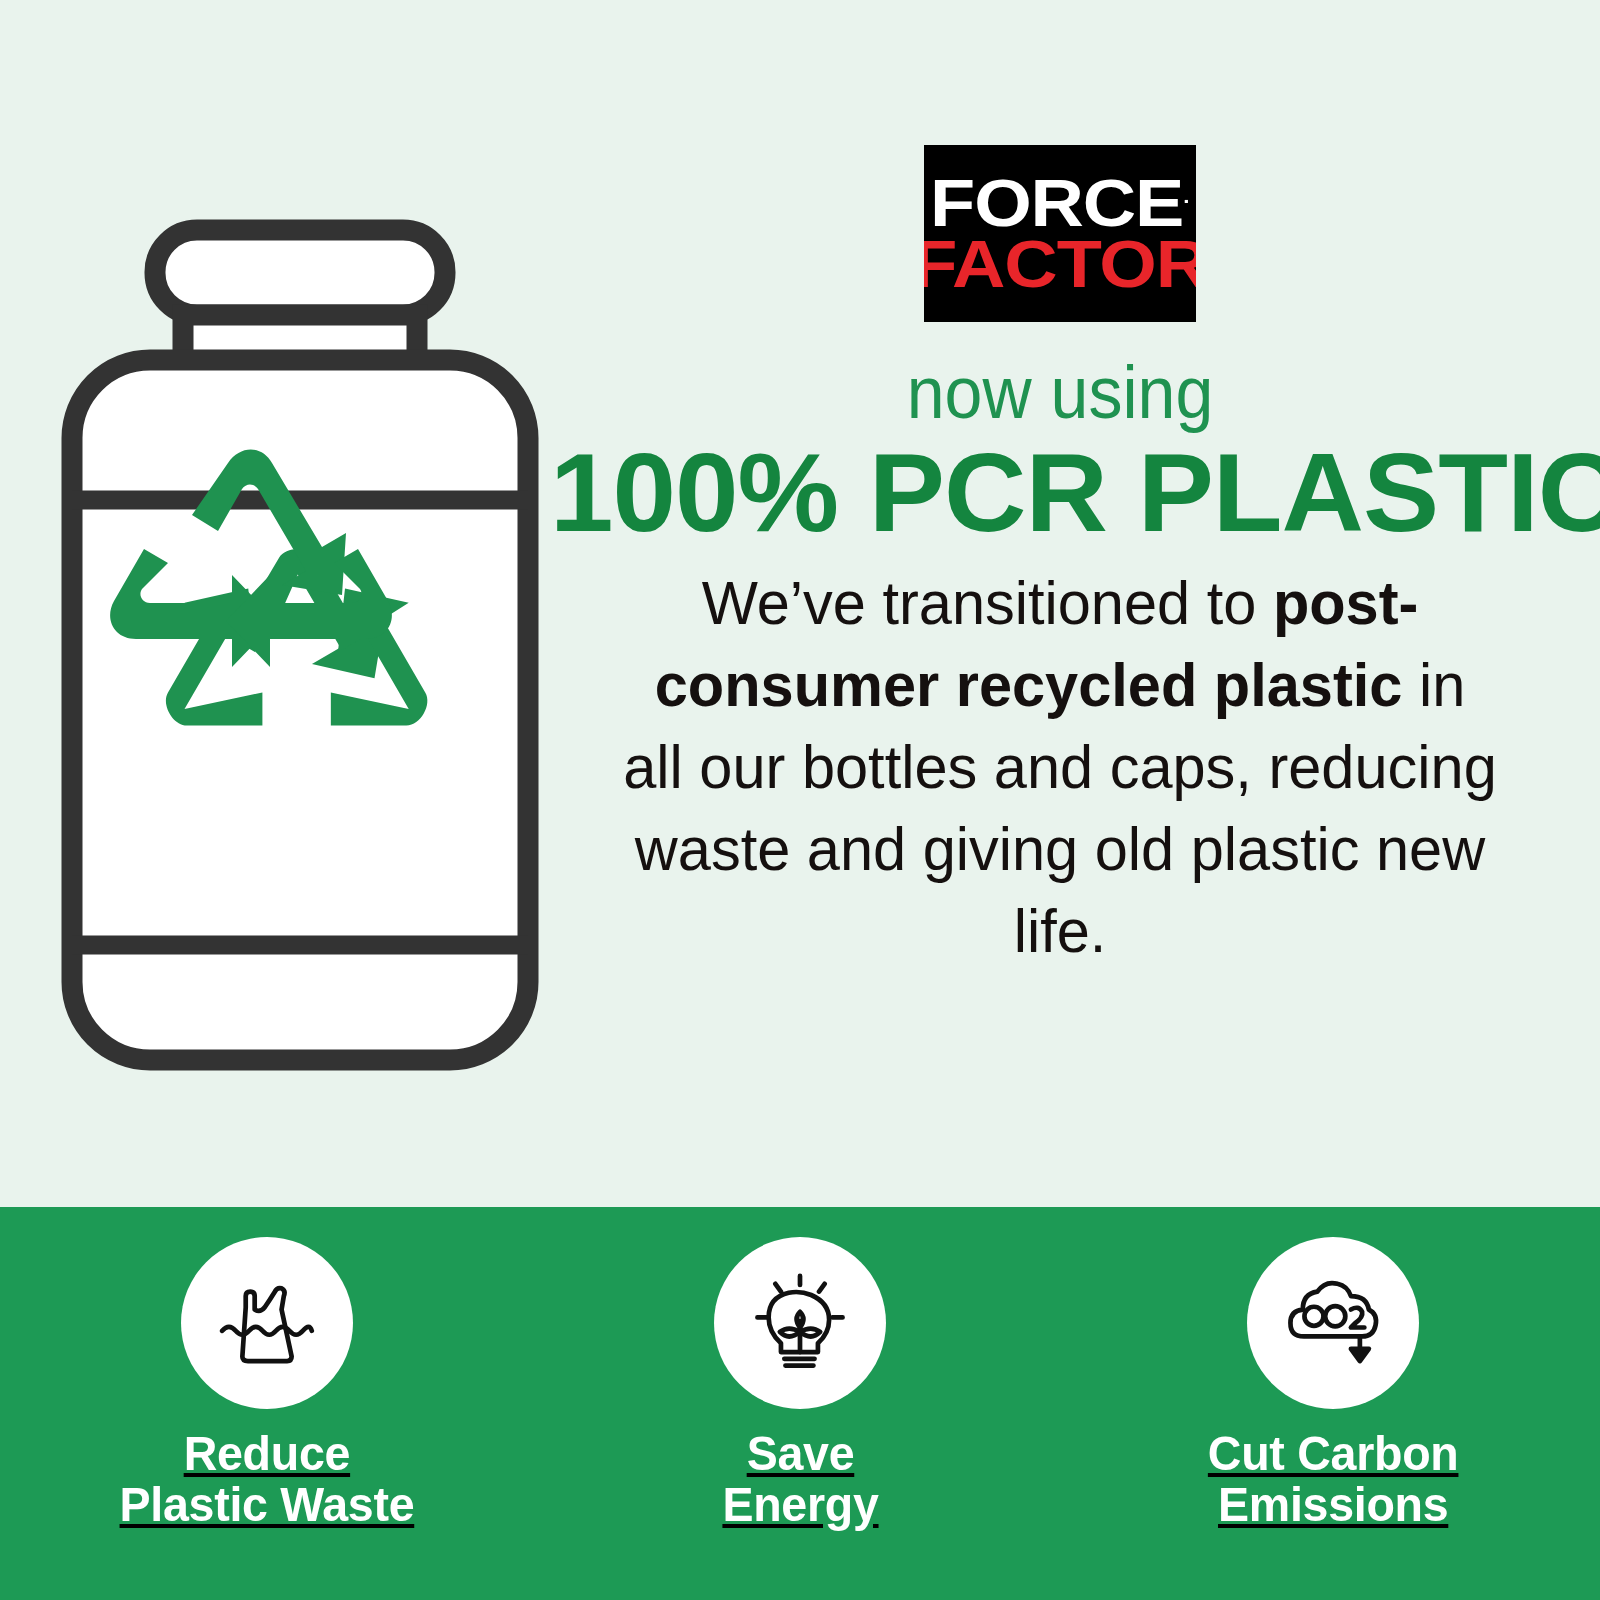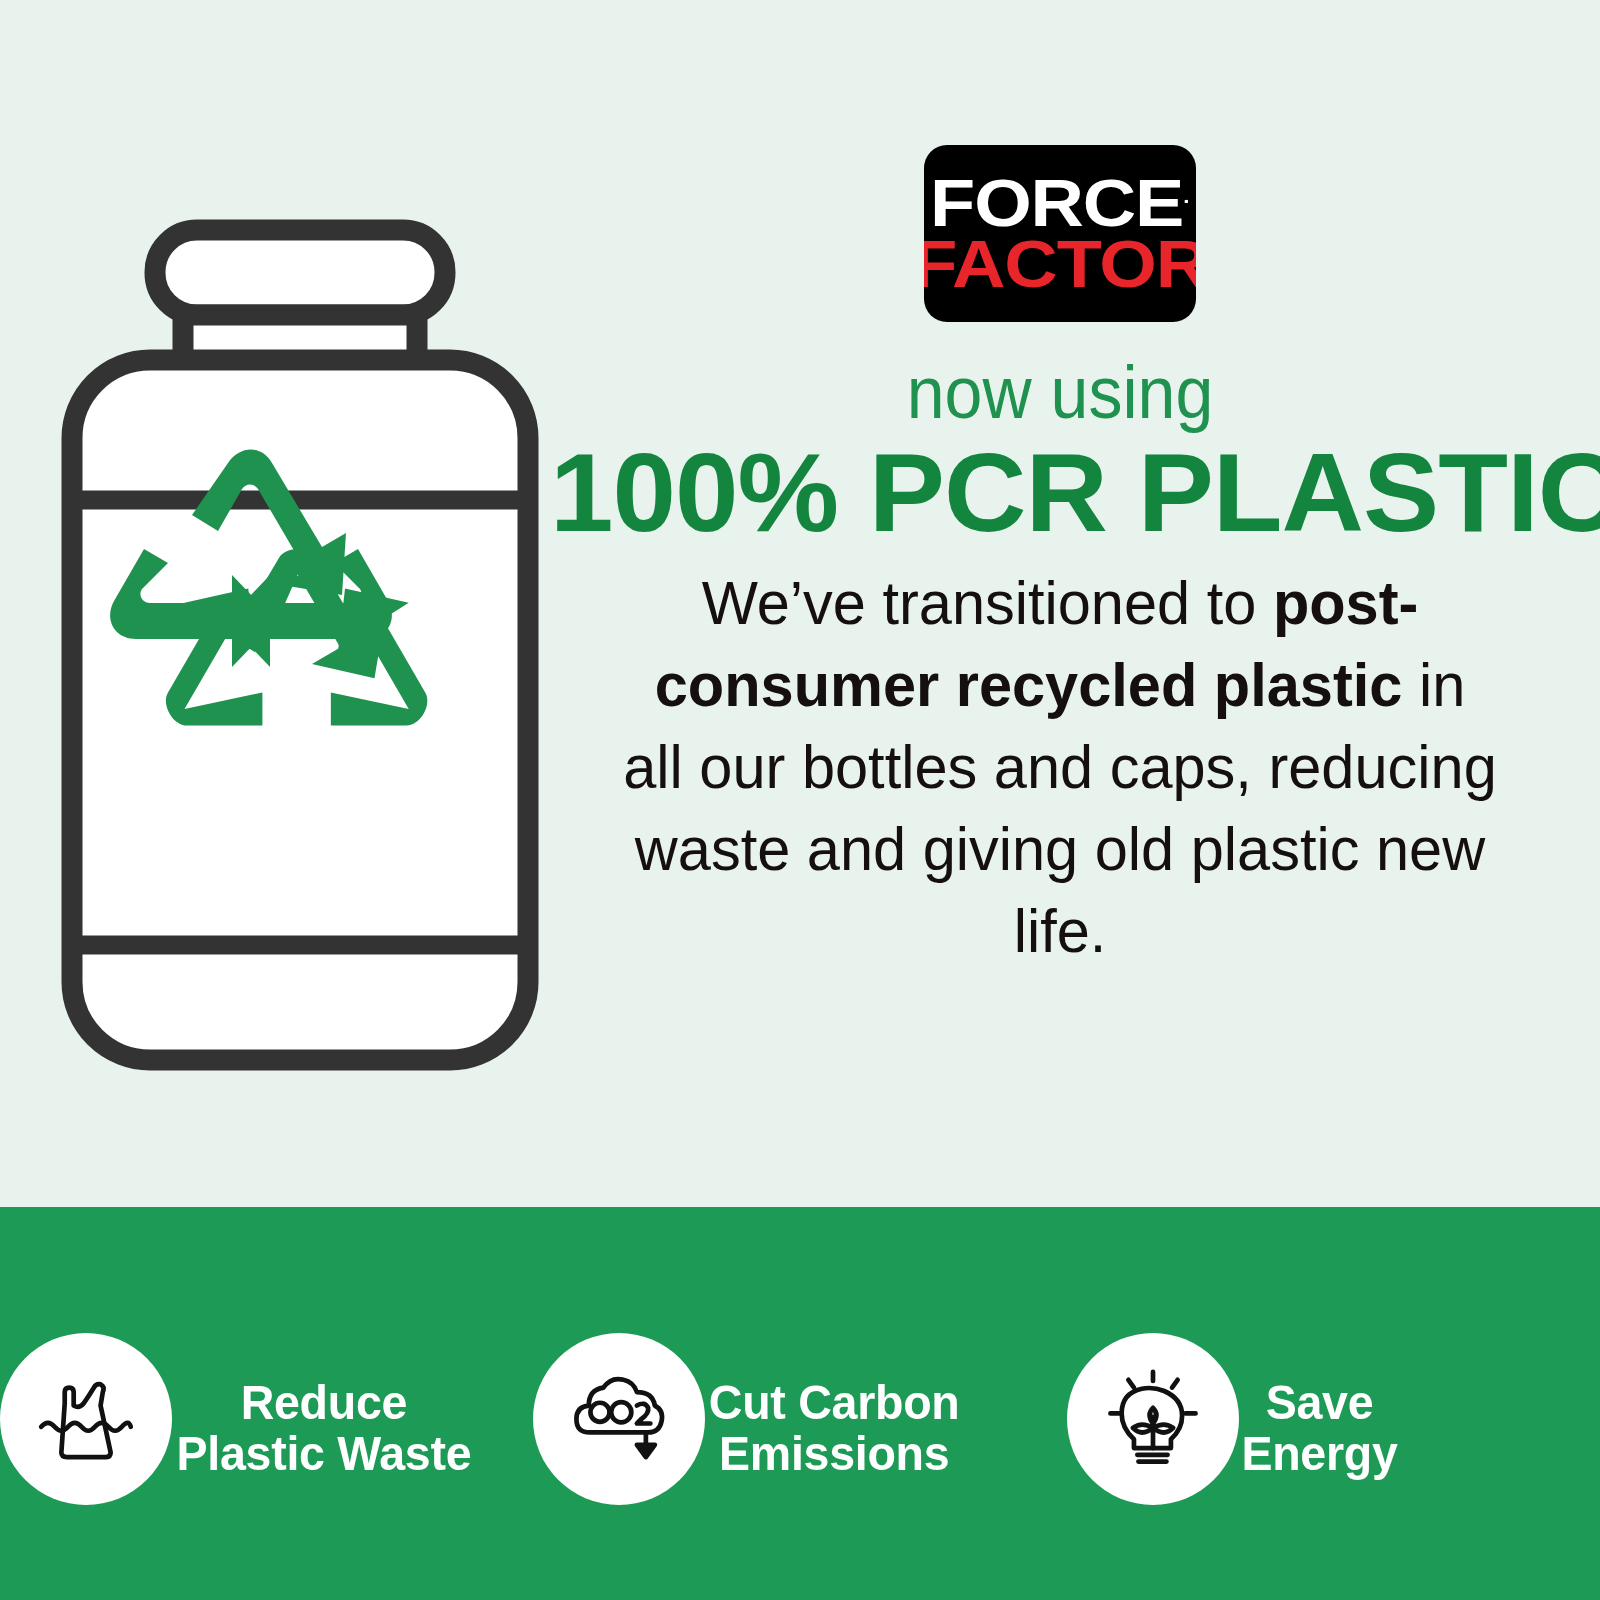--- a/index.html
+++ b/index.html
@@ -48,21 +48,20 @@
     width: 272px;
     height: 177px;
     margin: 15px auto 0 auto;
     background: #000000;
     position: relative;
     display: flex;
     flex-direction: column;
     align-items: center;
     justify-content: center;
     overflow: hidden;
-    border-radius: 23px;
   }
   #logo-force {
     color: #ffffff;
     font-family: "Liberation Sans", sans-serif;
     font-weight: bold;
     font-size: 66px;
     line-height: 0.88;
     letter-spacing: -1px;
     transform: scaleX(1.12);
     position: relative;
@@ -126,22 +125,23 @@
   #benefits-row {
     display: flex;
     width: 100%;
     height: 100%;
     padding-top: 30px;
     box-sizing: border-box;
   }
   .benefit-item {
     flex: 1 1 0;
     display: flex;
-    flex-direction: row;
+    flex-direction: column;
     align-items: center;
+    text-decoration: underline;
   }
   .benefit-circle {
     width: 172px;
     height: 172px;
     border-radius: 50%;
     background: #ffffff;
     display: flex;
     align-items: center;
     justify-content: center;
   }
@@ -214,52 +214,52 @@
         <svg viewBox="0 0 100 100">
           <g fill="none" stroke="#111111" stroke-width="4.2" stroke-linecap="round" stroke-linejoin="round">
             <path d="M31 36 L31 26 Q31 22 35 22 Q39 22 39 26 L39 38 Q44 41 48 36 Q52 30 57 22 Q59 18 63 19 Q67 21 65 26 L63 38
                      L72 80 Q72 84 68 84 L33 84 Q28 84 28 80 Z"></path>
             <path d="M10 57 Q16 50 22 57 T34 57 T46 57 T58 57 T70 57 T82 57 T90 57"></path>
           </g>
         </svg>
       </div>
       <div class="benefit-label">Reduce
 Plastic Waste</div>
-    </div>
-
-    <div class="benefit-item">
-      <div class="benefit-circle">
-        <svg viewBox="0 0 100 100">
-          <g fill="none" stroke="#111111" stroke-width="4.2" stroke-linecap="round" stroke-linejoin="round">
-            <path d="M24 62 Q12 62 12 50 Q12 39 23 38 Q23 24 36 22 Q43 12 54 15 Q63 17 66 26 Q80 26 82 38 Q90 42 88 52
-                     Q86 62 76 62 L24 62 Z"></path>
-            <circle cx="33" cy="44" r="8.5"></circle>
-            <circle cx="52" cy="44" r="9"></circle>
-            <path d="M66 38 Q73 34 76 40 Q77 45 70 50 L66 54 L78 54"></path>
-            <path d="M74 62 L74 80 M66 73 L74 84 L82 73 Z" fill="#111111"></path>
-          </g>
-        </svg>
-      </div>
-      <div class="benefit-label">Cut Carbon
-Emissions</div>
     </div>
 
     <div class="benefit-item">
       <div class="benefit-circle">
         <svg viewBox="0 0 100 100">
           <g fill="none" stroke="#111111" stroke-width="4.2" stroke-linecap="round" stroke-linejoin="round">
             <path d="M33 68 Q22 58 22 45 Q22 27 40 23 Q50 21 60 25 Q76 32 76 47 Q76 59 66 68 L66 76 L33 76 Z"></path>
             <path d="M36 82 L63 82 M37 88 L62 88"></path>
             <path d="M50 76 L50 48"></path>
             <path d="M50 40 Q44 46 50 54 Q56 46 50 40 Z"></path>
             <path d="M50 58 Q40 52 32 58 Q40 66 50 58 Z"></path>
             <path d="M50 58 Q60 52 68 58 Q60 66 50 58 Z"></path>
             <path d="M50 8 L50 16 M28 15 L33 22 M72 15 L67 22 M12 45 L21 45 M88 45 L79 45"></path>
           </g>
         </svg>
       </div>
       <div class="benefit-label">Save
 Energy</div>
     </div>
 
+    <div class="benefit-item">
+      <div class="benefit-circle">
+        <svg viewBox="0 0 100 100">
+          <g fill="none" stroke="#111111" stroke-width="4.2" stroke-linecap="round" stroke-linejoin="round">
+            <path d="M24 62 Q12 62 12 50 Q12 39 23 38 Q23 24 36 22 Q43 12 54 15 Q63 17 66 26 Q80 26 82 38 Q90 42 88 52
+                     Q86 62 76 62 L24 62 Z"></path>
+            <circle cx="33" cy="44" r="8.5"></circle>
+            <circle cx="52" cy="44" r="9"></circle>
+            <path d="M66 38 Q73 34 76 40 Q77 45 70 50 L66 54 L78 54"></path>
+            <path d="M74 62 L74 80 M66 73 L74 84 L82 73 Z" fill="#111111"></path>
+          </g>
+        </svg>
+      </div>
+      <div class="benefit-label">Cut Carbon
+Emissions</div>
+    </div>
+
 
   </div>
 </div>
 
 </body></html>

